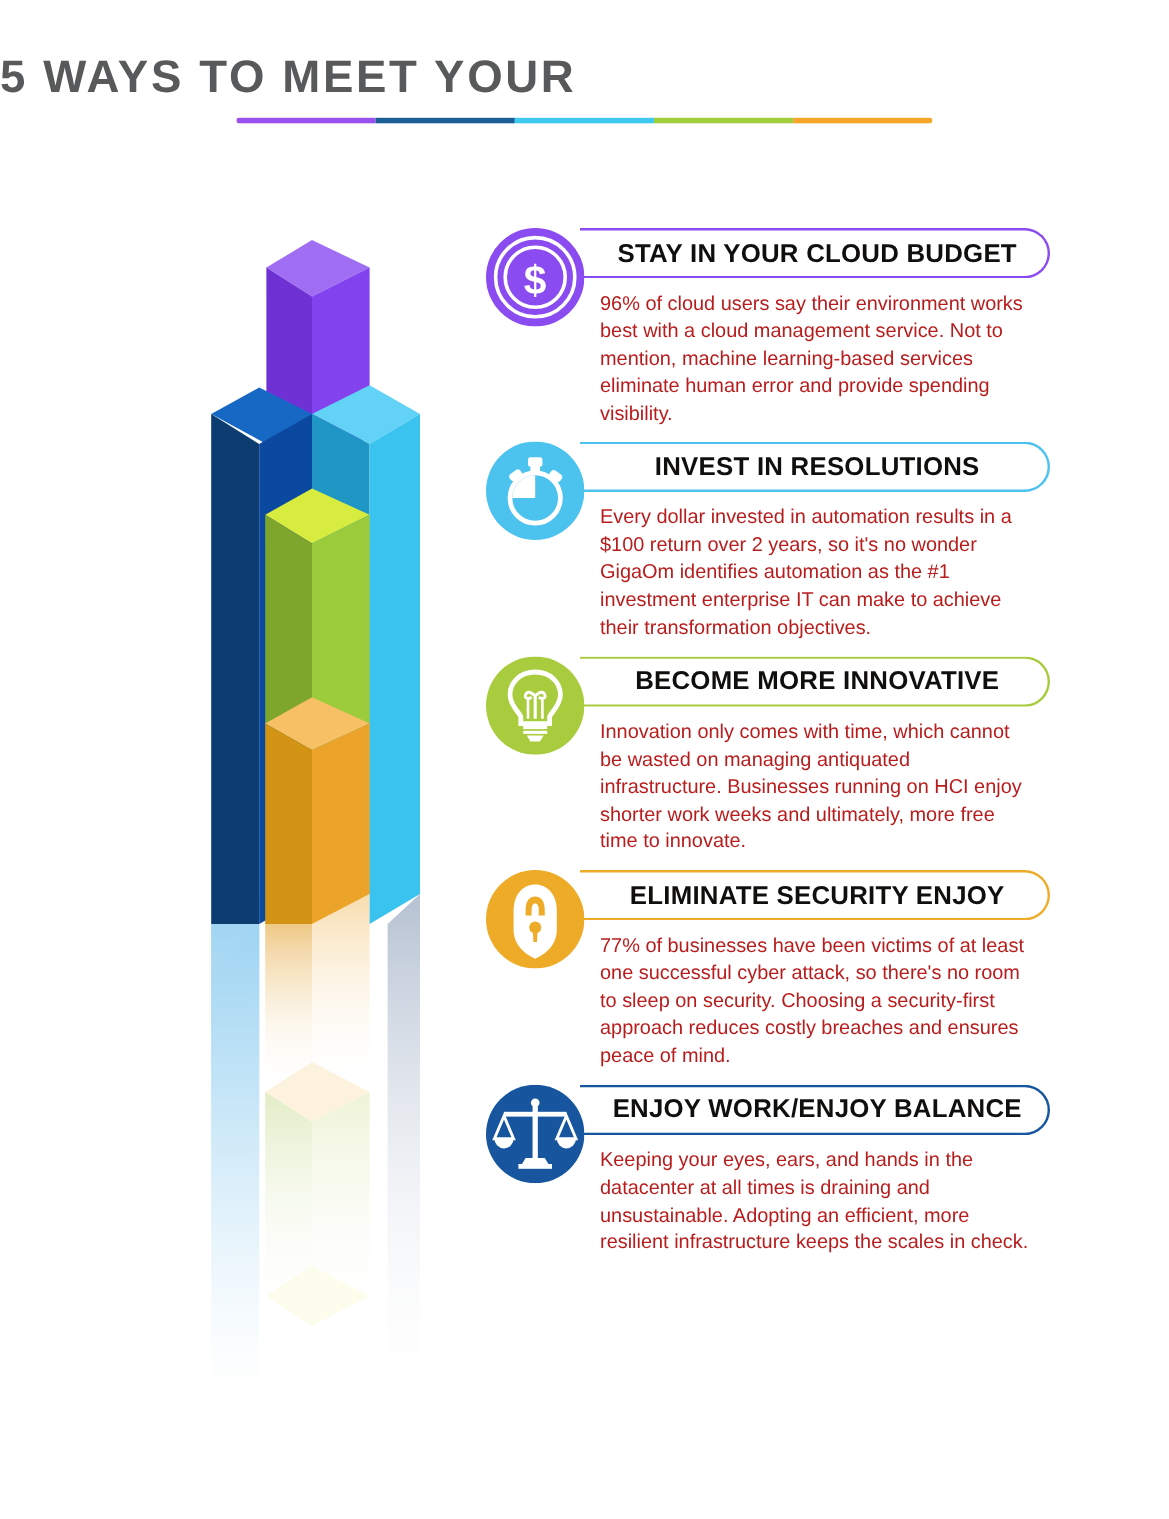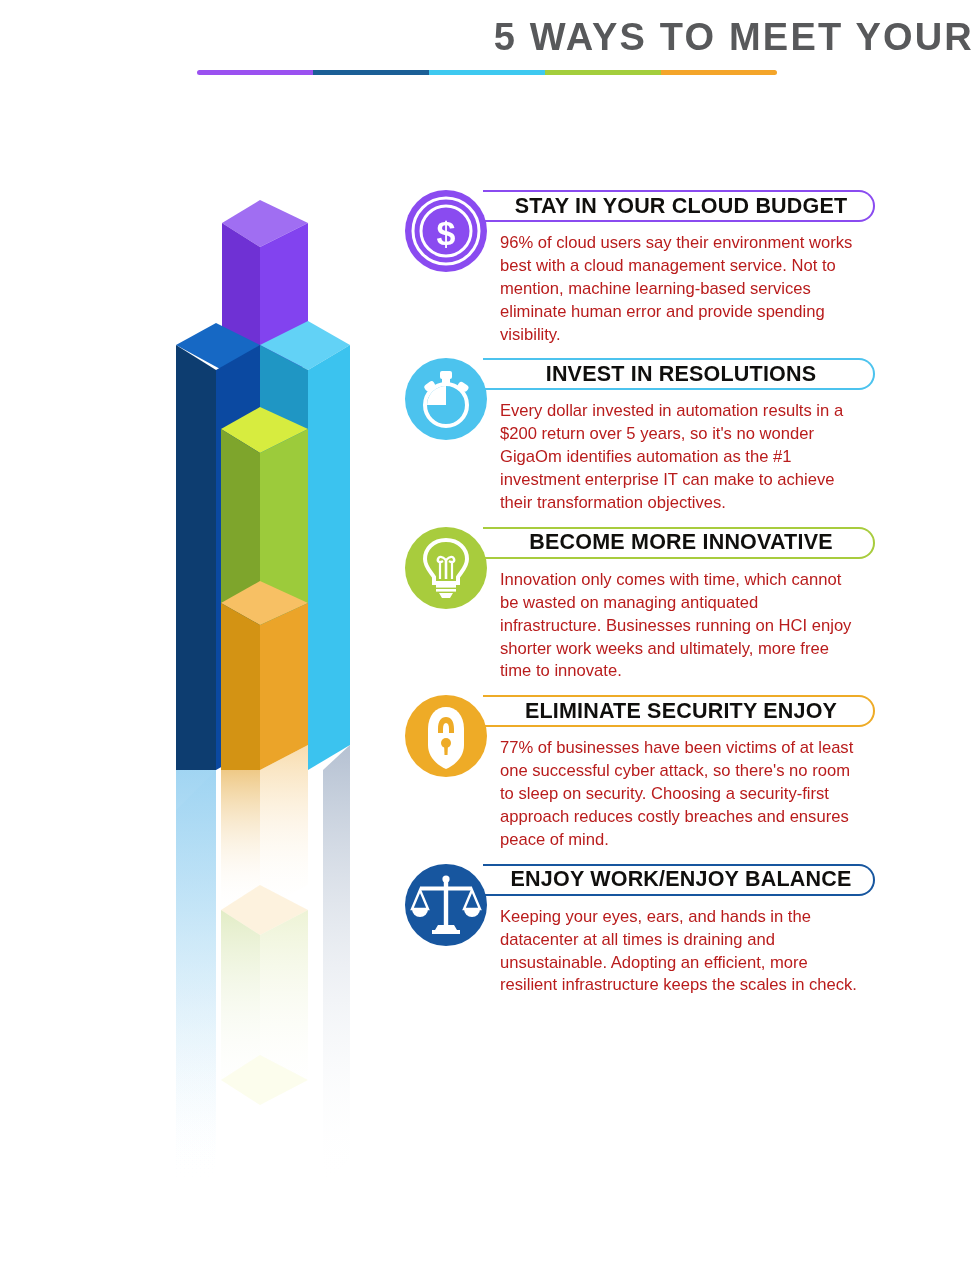--- a/index.html
+++ b/index.html
@@ -5,21 +5,21 @@
   html,body{margin:0;padding:0;}
   body{
     width:974px;height:1266px;
     background:#ffffff;
     font-family:"Liberation Sans", sans-serif;
     overflow:hidden;
     position:relative;
   }
 
   
-  #header{ padding-top:18px; text-align:right; }
+  #header{ padding-top:46px; text-align:left; }
   #kicker{
     font-size:38px; font-weight:bold; letter-spacing:2.2px;
     color:#58595b; line-height:1; margin:0 0 14px 0;
   }
   #rule{
     width:580px; height:5px; margin:0 auto 8px auto;
     display:flex; border-radius:3px; overflow:hidden;
   }
   #rule > i{ display:block; flex:1 1 0; height:100%; }
   #maintitle{
@@ -36,21 +36,21 @@
   .item{ position:relative; margin-bottom:12px; }
 
   .badge{
     position:absolute; left:0; top:0;
     width:82px; height:82px; border-radius:50%;
     z-index:3;
   }
   .badge svg{ display:block; }
 
   .pill{
-    position:relative; margin-left:78px; height:32px;
+    position:relative; margin-left:78px; height:42px;
     display:flex; align-items:center;
     border-style:solid; border-width:2px;
     border-left:none;
     border-top-right-radius:21px; border-bottom-right-radius:21px;
     border-top-left-radius:0; border-bottom-left-radius:0;
     box-sizing:border-box; z-index:1;
   }
   .pill-label{
     font-size:21.5px; font-weight:bold; letter-spacing:0.2px;
     color:#100f0d; white-space:nowrap;
@@ -172,21 +172,21 @@
         <rect x="37" y="19" width="8" height="7" fill="#ffffff"></rect>
         <rect x="19" y="25" width="11" height="7" rx="3" fill="#ffffff" transform="rotate(-35 24 28)"></rect>
         <rect x="53" y="25" width="11" height="7" rx="3" fill="#ffffff" transform="rotate(35 58 28)"></rect>
         <circle cx="41" cy="47" r="21" fill="none" stroke="#ffffff" stroke-width="4"></circle>
         <path d="M41 47 L41 28 A19 19 0 0 0 22 47 Z" fill="#ffffff"></path>
       </svg>
     </div>
     <div class="pill" style="border-color: rgb(76, 195, 238);">
       <span class="pill-label">INVEST IN RESOLUTIONS</span>
     </div>
-    <p class="body-text">Every dollar invested in automation results in a $200 return over 5 years, so it's no wonder GigaOm identifies automation as the #1 investment enterprise IT can make to achieve their transformation objectives.</p>
+    <p class="body-text">Every dollar invested in automation results in a $100 return over 2 years, so it's no wonder GigaOm identifies automation as the #1 investment enterprise IT can make to achieve their transformation objectives.</p>
   </div>
 
   <div class="item">
     <div class="badge">
       <svg width="82" height="82" viewBox="0 0 82 82">
         <circle cx="41" cy="41" r="41" fill="#a8cc3d"></circle>
         <path d="M41 13 C28 13 20 22 20 32 C20 40 26 45 29 50 L29 56 L53 56 L53 50 C56 45 62 40 62 32 C62 22 54 13 41 13 Z" fill="none" stroke="#ffffff" stroke-width="4"></path>
         <path d="M41 52 L41 33" stroke="#ffffff" stroke-width="2.6" fill="none"></path>
         <path d="M41 33 C37 29 34 29 33 32 C32 35 35 36 38 34" stroke="#ffffff" stroke-width="2.4" fill="none"></path>
         <path d="M41 33 C45 29 48 29 49 32 C50 35 47 36 44 34" stroke="#ffffff" stroke-width="2.4" fill="none"></path>

